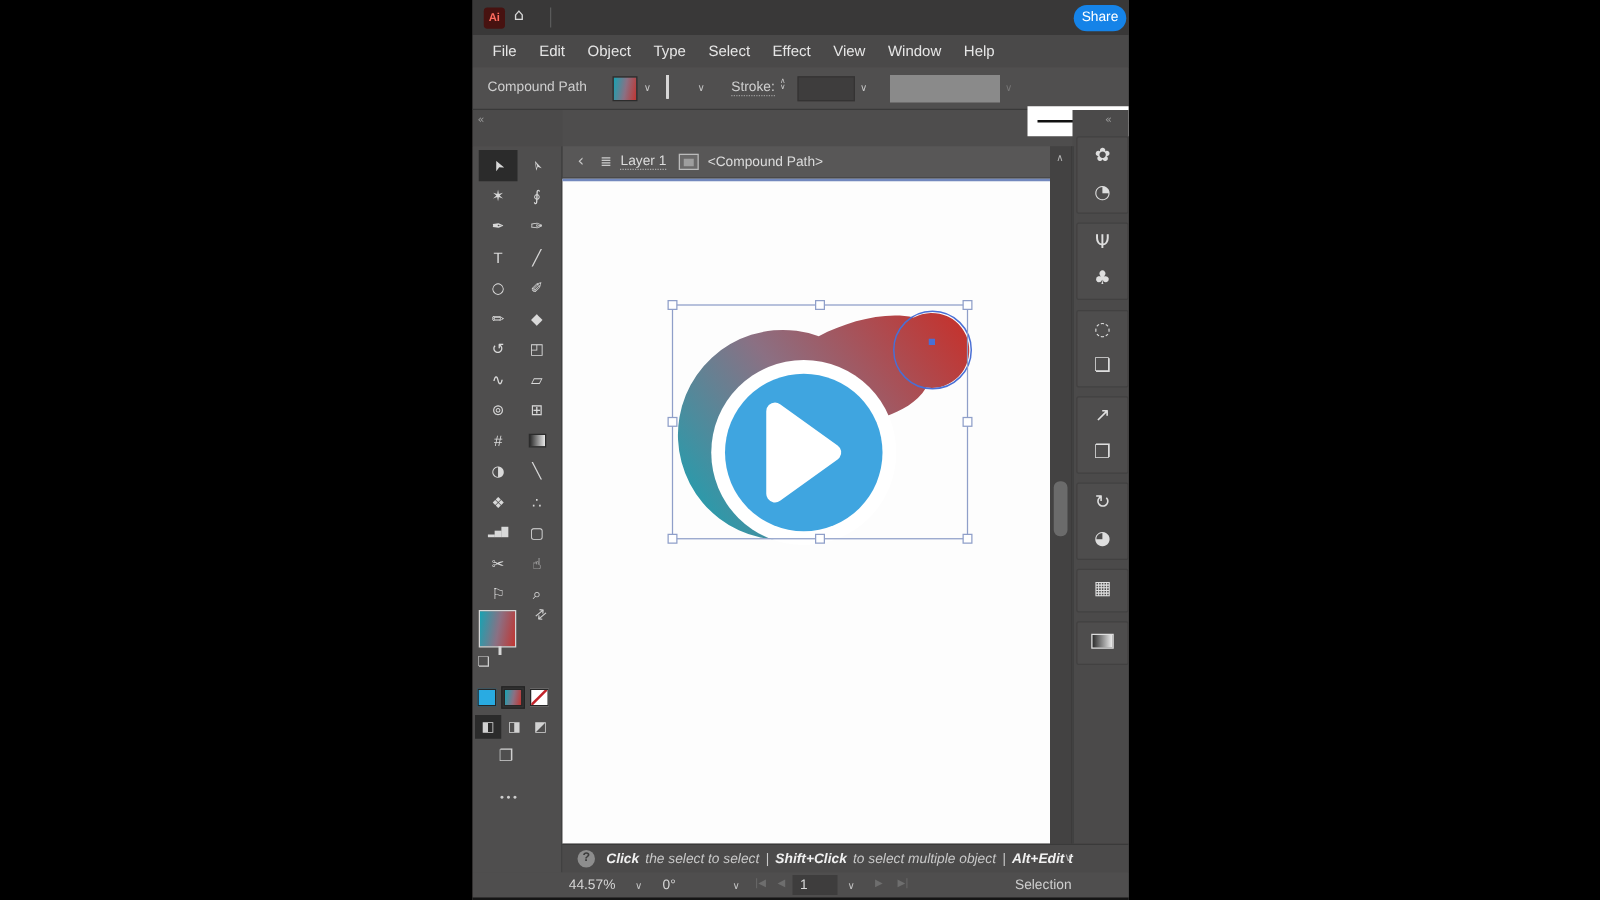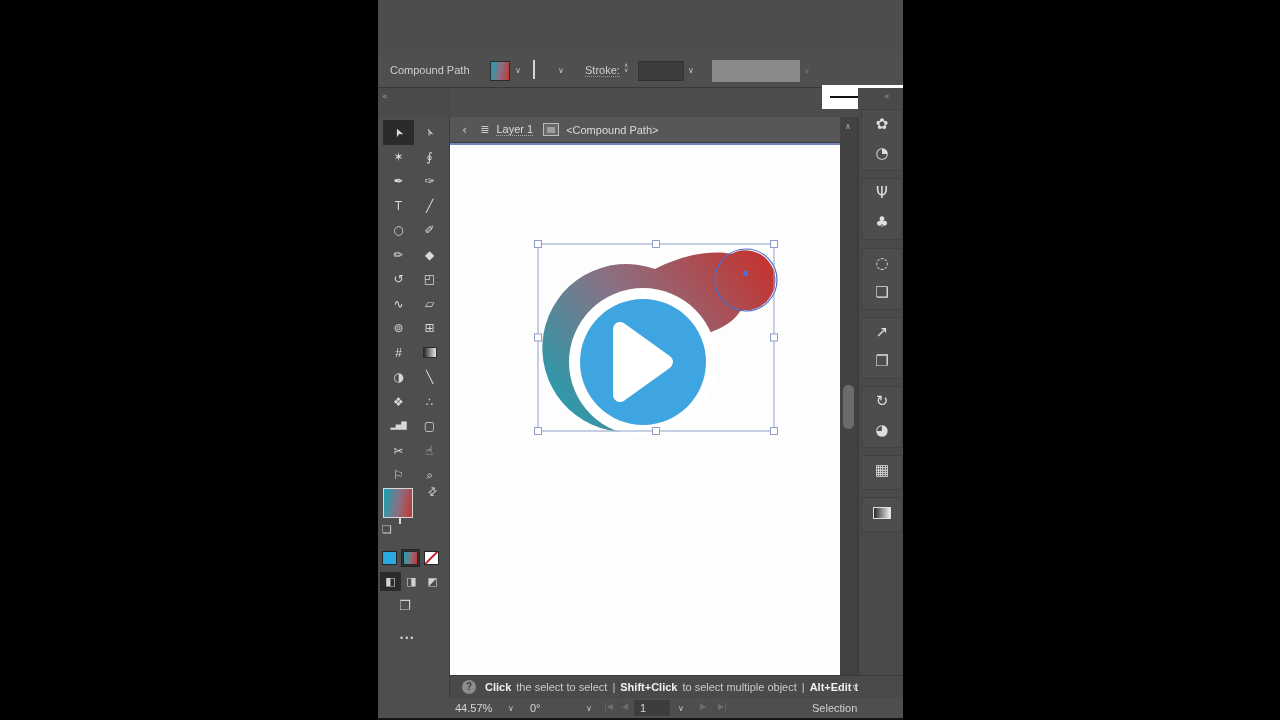--- a/index.html
+++ b/index.html
@@ -102,37 +102,54 @@
   .rp-icon { height:29px; display:flex; align-items:center; justify-content:center; color:#dedede; font-size:15px; }
   .rp-notch { height:3px; border-top:1px solid #3e3e3e; border-bottom:1px solid #5a5a5a; margin:0 10px; }
   .rp-grad { width:18px; height:12px; border:1px solid #dedede; background:linear-gradient(90deg,#2c2c2c,#efefef); }
 
   
   .hintbar { left:72px; top:675px; width:453px; height:23px; background:#4b4a4a; border-top:1px solid #3a3a3a;
              display:flex; align-items:center; color:#c9c9c9; font-size:11px; }
   .help-circ { width:14px; height:14px; border-radius:50%; background:#8d8d8d; color:#3c3c3c; font-size:10px;
                font-weight:bold; text-align:center; line-height:14px; margin:0 9px 0 12px; }
   .hintbar b { color:#f0f0f0; }
-  .hintbar .seg { margin-right:5px; white-space:nowrap; }
+  .hintbar .seg { margin-right:5px; white-space:nowrap;font-style:italic; }
   .hint-chev { position:absolute; right:45px; color:#b0b0b0; font-size:9px; }
 
   
   .statusbar { left:0; top:698px; width:525px; height:20px; background:#4f4e4e; color:#d6d6d6; font-size:11px; }
   .statusbar .disabled { color:#6e6e6e; }
   .sb-field { background:#3e3d3d; }
   .win-bottom { left:0; top:718px; width:525px; height:2px; background:#151515; }
 </style>
 </head>
 <body>
 
 <div class="window">
 
   
-
-  
+  <div class="abs titlebar">
+    <div class="abs ai-badge">Ai</div>
+    <div class="abs home-ic ic">⌂</div>
+    <div class="abs tb-sep"></div>
+    <div class="abs share-btn">Share</div>
+  </div>
+
+  
+  <div class="abs menubar">
+    <span class="menu-item">File</span>
+    <span class="menu-item">Edit</span>
+    <span class="menu-item">Object</span>
+    <span class="menu-item">Type</span>
+    <span class="menu-item">Select</span>
+    <span class="menu-item">Effect</span>
+    <span class="menu-item">View</span>
+    <span class="menu-item">Window</span>
+    <span class="menu-item">Help</span>
+  </div>
 
   
   <div class="abs controlbar">
     <span class="abs cb-label" style="left:12px;top:10px;">Compound Path</span>
     <span class="abs grad-chip" style="left:112px;top:7px;width:20px;height:20px;border:1px solid #2c2c2c;"></span>
     <span class="abs chev ic" style="left:137px;top:13px;">∨</span>
     <span class="abs none-chip" style="left:155px;top:7px;width:20px;height:20px;border:1px solid #d7d7d7;"></span>
     <span class="abs chev ic" style="left:180px;top:13px;">∨</span>
     <span class="abs cb-label" style="left:207px;top:10px;border-bottom:1px dotted #999;">Stroke:</span>
     <span class="abs stepper" style="left:246px;top:8px;">

